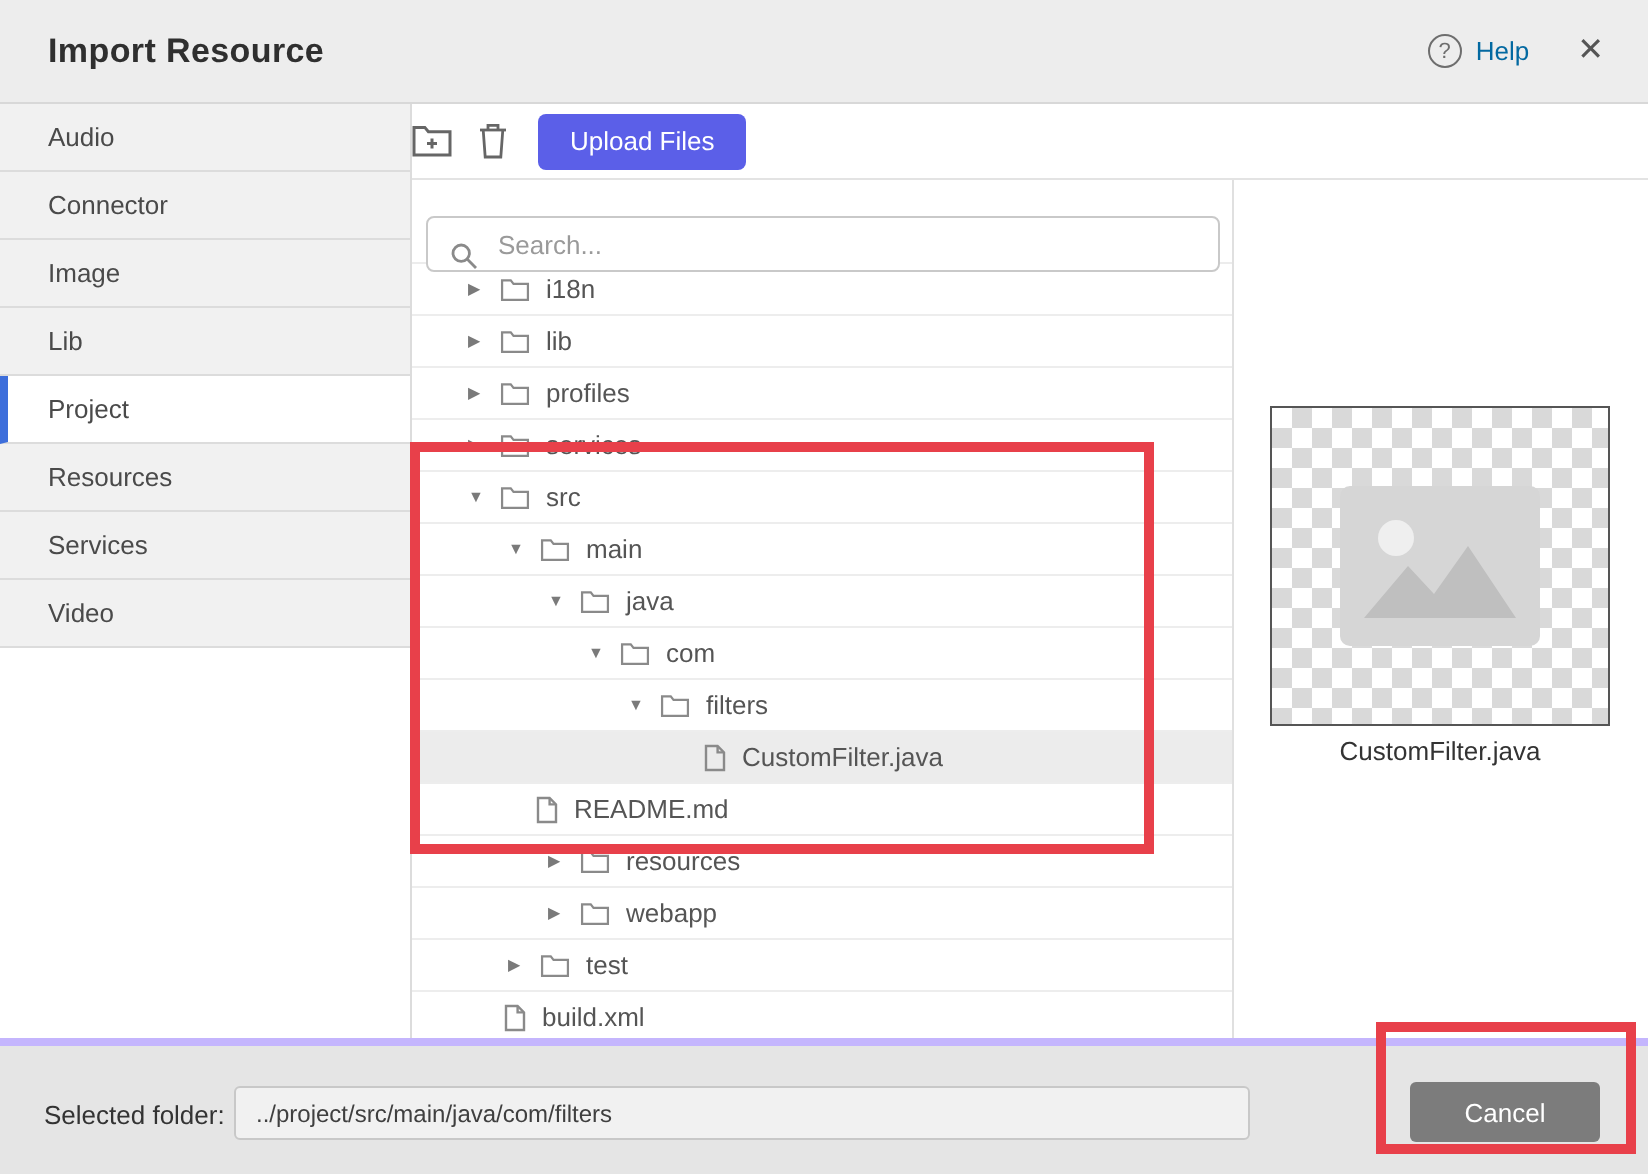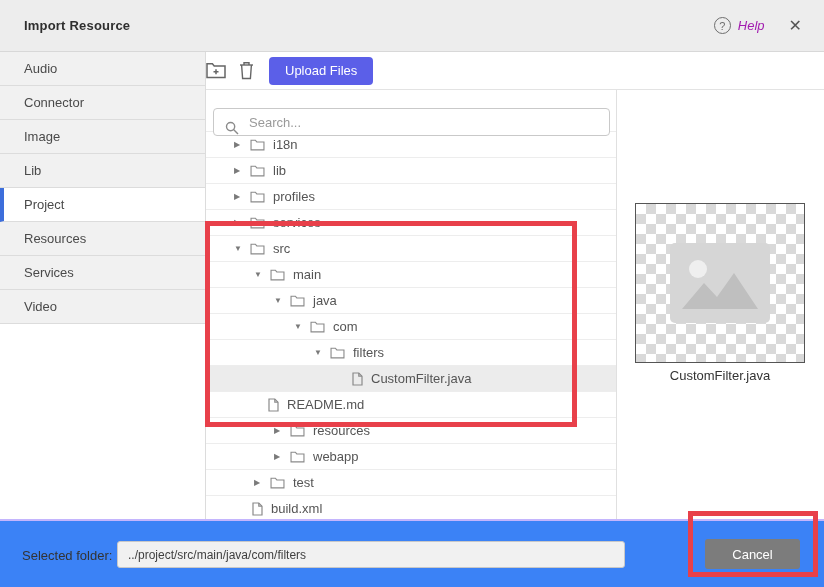--- a/index.html
+++ b/index.html
@@ -7,28 +7,28 @@
   .dialog{
     position:relative;width:824px;height:587px;background:#fff;
     font-family:"Liberation Sans",sans-serif;color:#444;overflow:hidden;
     outline:1px solid #c9c9c9;
   }
   
   .header{
     position:absolute;left:0;top:0;width:824px;height:52px;background:#ededed;
     border-bottom:1px solid #d8d8d8;display:flex;align-items:center;
   }
-  .header-title{font-size:13px;font-weight:600;color:#2f2f2f;margin-left:24px;letter-spacing:.2px;}
+  .header-title{font-size:17px;font-weight:600;color:#2f2f2f;margin-left:24px;letter-spacing:.2px;}
   .header-right{margin-left:auto;display:flex;align-items:center;gap:10px;padding-right:22px;}
   .help-wrap{display:flex;align-items:center;gap:7px;cursor:default;}
   .help-circle{
     width:17px;height:17px;border:1.5px solid #6e6e6e;border-radius:50%;
     display:flex;align-items:center;justify-content:center;font-size:11px;color:#6e6e6e;
   }
-  .help-text{font-size:13px;color:#a21caf;font-style:italic;}
+  .help-text{font-size:13px;color:#0369a1;}
   .close-x{font-size:16px;color:#555;margin-left:14px;line-height:1;}
   
   .sidebar{position:absolute;left:0;top:52px;width:206px;height:467px;background:#fff;border-right:1px solid #dcdcdc;}
   .side-item{
     height:34px;display:flex;align-items:center;padding-left:24px;
     background:#f1f1f1;border-bottom:1px solid #dcdcdc;font-size:13px;color:#4a4a4a;
   }
   .side-item.selected{background:#fff;border-left:4px solid var(--accent,#3d6edb);padding-left:20px;}
   
   .toolbar{
@@ -58,22 +58,22 @@
   .preview-box{
     position:absolute;left:635px;top:203px;width:170px;height:160px;border:1px solid #555;
     background:conic-gradient(#d9d9d9 0 25%,#ffffff 0 50%,#d9d9d9 0 75%,#ffffff 0) 0 0/20px 20px;
     display:flex;align-items:center;justify-content:center;
   }
   .preview-caption{
     position:absolute;left:635px;top:368px;width:170px;text-align:center;font-size:13px;color:#333;
   }
   
   .footer{
-    position:absolute;left:0;top:519px;width:824px;height:68px;background:#3b82f6;
-    border-top:2px solid #c4b5fd;
+    position:absolute;left:0;top:519px;width:824px;height:68px;background:#e5e5e5;
+    border-top:4px solid #c4b5fd;
   }
   .footer-label{position:absolute;left:22px;top:27px;font-size:13px;color:#333;}
   .path-input{
     position:absolute;left:117px;top:20px;width:508px;height:27px;background:#f1f1f1;
     border:1px solid #c8c8c8;border-radius:3px;font-size:12px;color:#3f3f3f;font-family:inherit;
     padding:0 10px;outline:none;
   }
   .cancel-btn{
     position:absolute;left:705px;top:18px;width:95px;height:30px;background:var(--cancel,#7c7c7c);
     color:#fff;border:none;border-radius:3px;font-size:13px;font-family:inherit;text-align:center;

